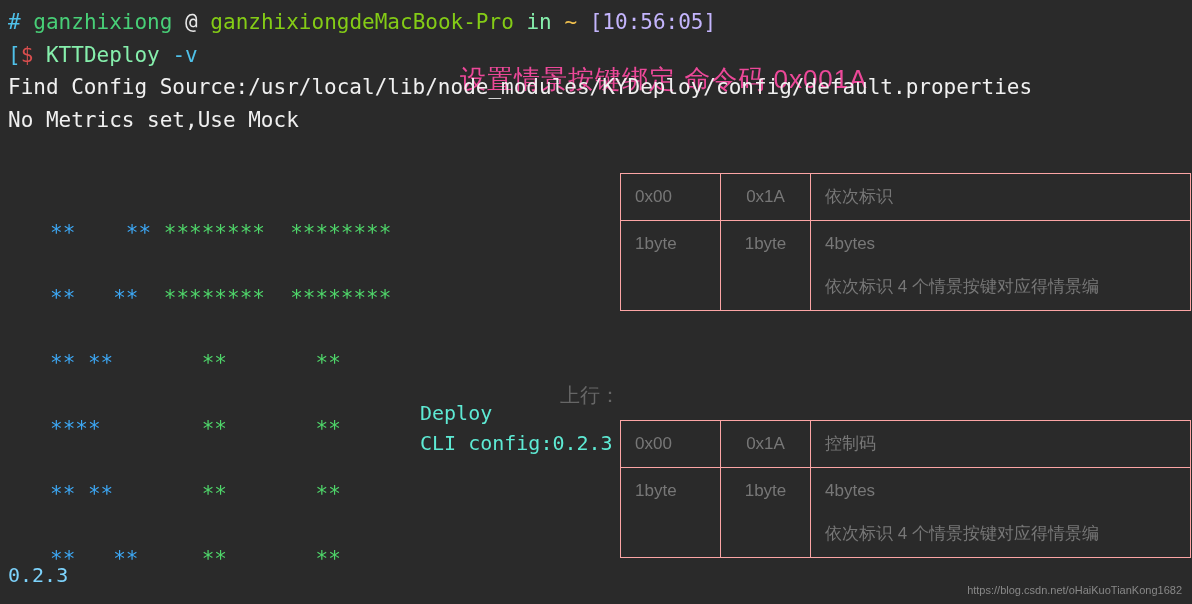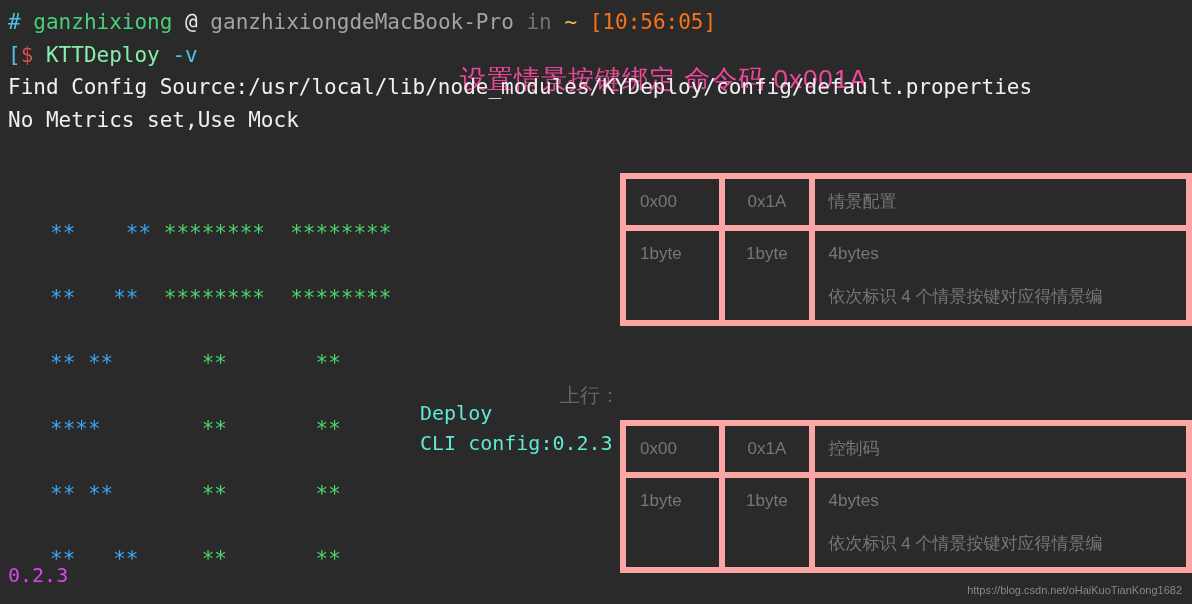--- a/index.html
+++ b/index.html
@@ -45,21 +45,21 @@
     margin-bottom: 10px;
   }
   .bg-table {
     border-collapse: collapse;
     font-size: 17px;
     color: #777;
     margin-top: 8px;
     margin-left: 60px;
   }
   .bg-table td {
-    border: 6px solid #fca5a5;
+    border: 1px solid #fca5a5;
     padding: 10px 14px;
     vertical-align: top;
   }
   .bg-table td.c1 { width: 100px; }
   .bg-table td.c2 { width: 90px; text-align: center; }
   .bg-table td.c3 { width: 380px; white-space: nowrap; overflow: hidden; }
   .bg-table .sub { display:block; margin-top: 18px; }
 
   
   .terminal {
@@ -70,24 +70,24 @@
     z-index: 1;
     color: #e8e8e8;
     padding: 6px 8px;
     white-space: pre;
     font-size: 21px;
     line-height: 1.55;
   }
   .c-hash   { color: #4fc1e9; }
   .c-user   { color: #48cf77; }
   .c-at     { color: #e8e8e8; }
-  .c-host   { color: #a3a3a3; }
-  .c-in     { color: #737373; }
+  .c-host   { color: #84cc16; }
+  .c-in     { color: #86efac; }
   .c-path   { color: #f2c14e; }
-  .c-time   { color: #f97316; }
+  .c-time   { color: #c4b5fd; }
   .c-bracket{ color: #4fc1e9; }
   .c-dollar { color: #d94e4e; }
   .c-cmd    { color: #86efac; }
   .c-arg    { color: #4fc1e9; }
   .c-white  { color: #f0f0f0; text-align: right; }
 
   .ascii-block {
     margin-left: 42px;
     margin-top: 16px;
   }
@@ -100,21 +100,21 @@
     left: 420px;
     top: 398px;
     color: #5eead4;
     line-height: 1.5;
   }
 
   .footer-version {
     position: absolute;
     left: 8px;
     top: 560px;
-    color: #d946ef;
+    color: #7dd3fc;
   }
 
   .watermark {
     position: absolute;
     right: 10px;
     bottom: 6px;
     color: #888;
     font-family: Arial, sans-serif;
     font-size: 11px;
     margin-left: 12px;
@@ -125,21 +125,21 @@
 
 <div class="bg-doc">
   <div class="heading-faint">设置情景按键绑定    命令码 0x001A</div>
 
   <div class="bg-section first">
     <table class="bg-table">
       <tbody>
           <tr>
         <td class="c1">0x00</td>
         <td class="c2">0x1A</td>
-        <td class="c3">情景配置</td>
+        <td class="c3">依次标识</td>
       </tr>
       <tr>
         <td class="c1">1byte</td>
         <td class="c2">1byte</td>
         <td class="c3">
           <span>4bytes</span>
           <span class="sub">依次标识 4 个情景按键对应得情景编</span>
         </td>
       </tr>
     </tbody>

